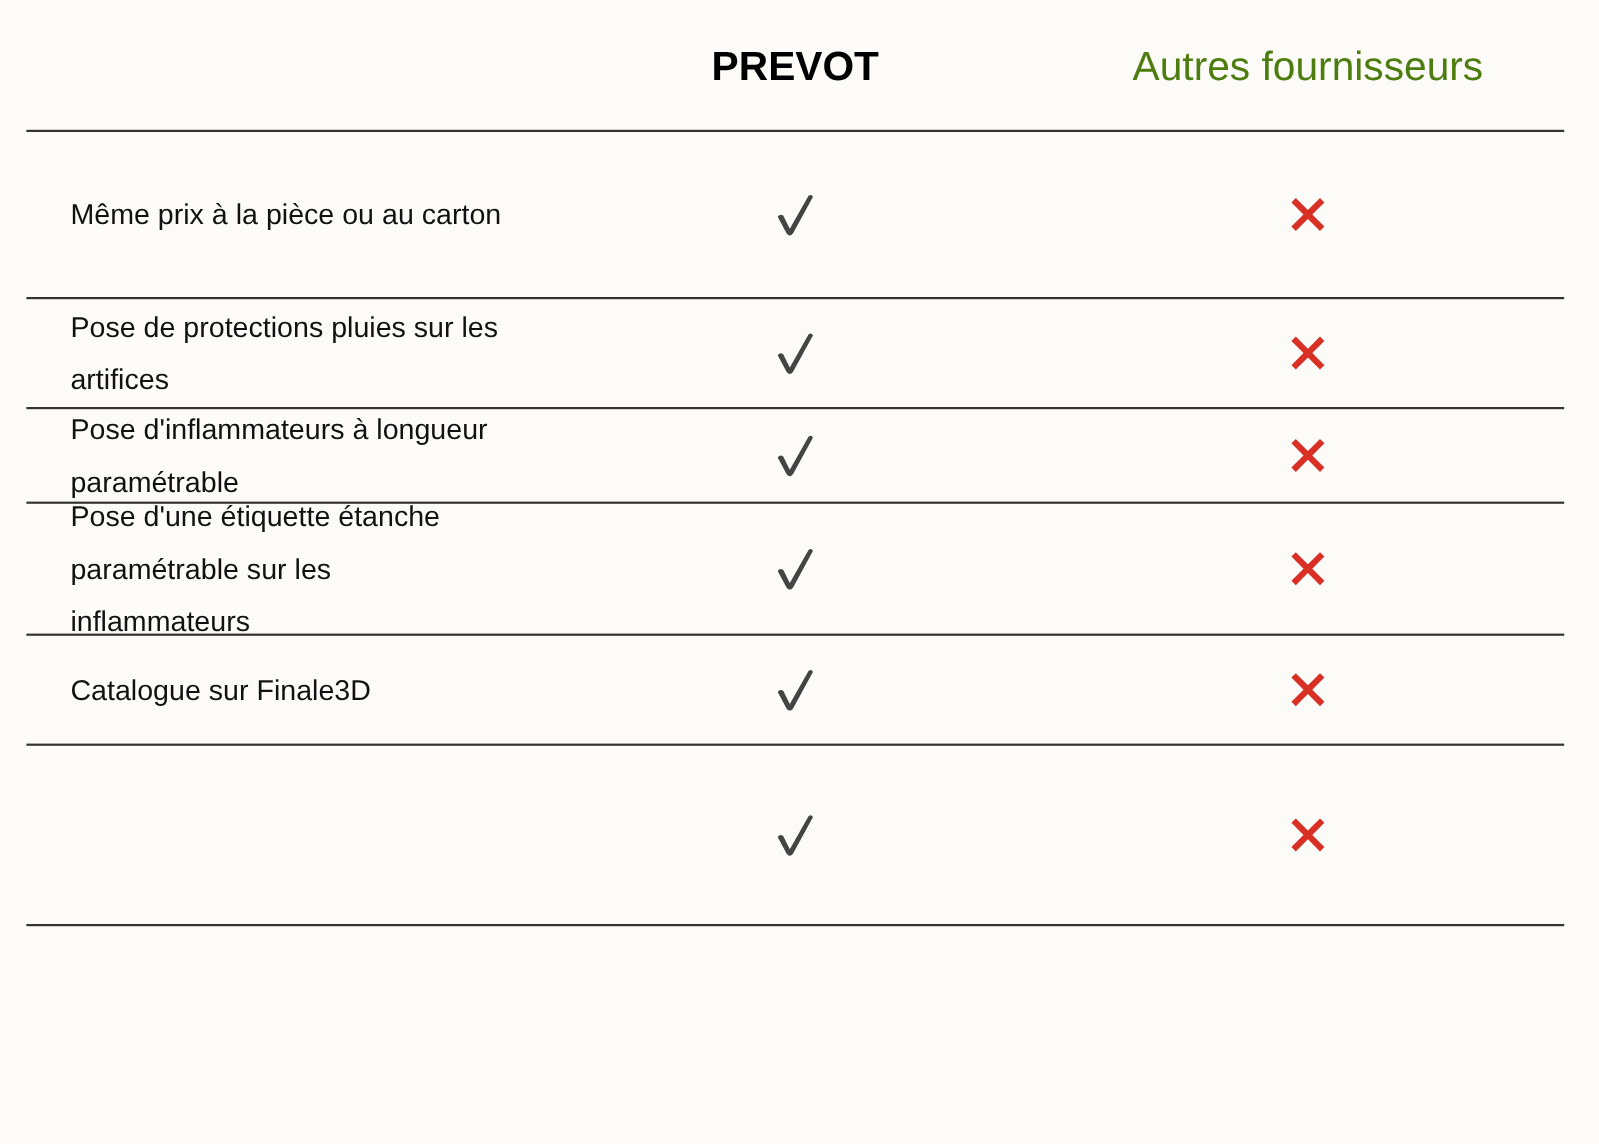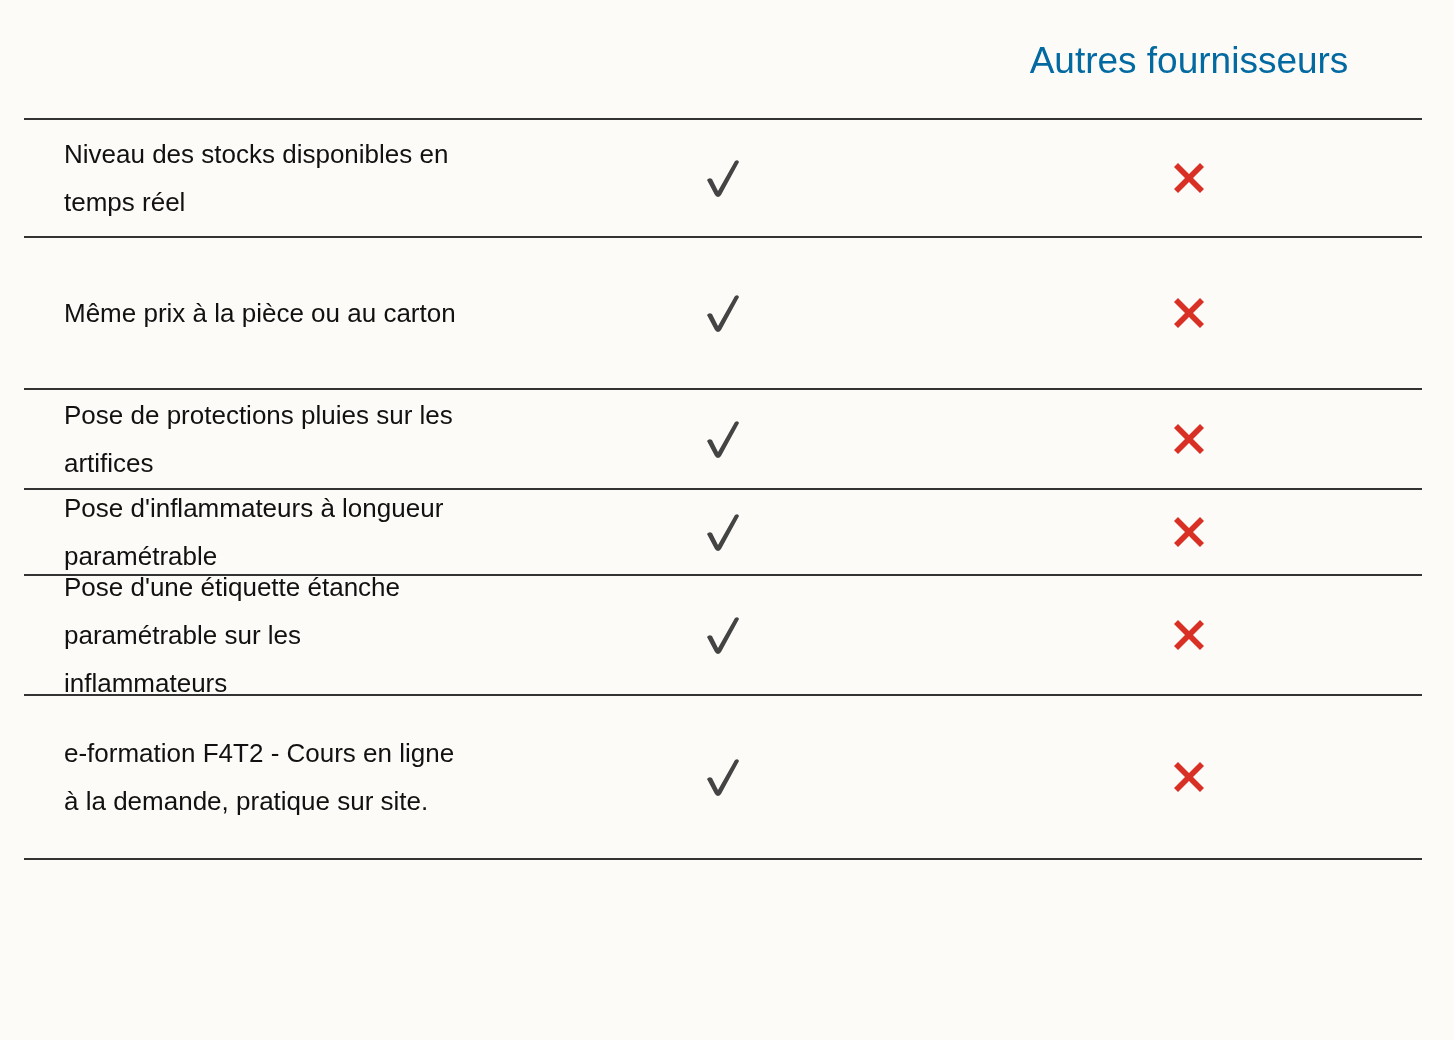--- a/index.html
+++ b/index.html
@@ -13,21 +13,21 @@
   }
   .table { position: absolute; left: 24px; top: 0; width: 1398px; }
   .header { position: relative; height: 118px; }
   .h-prevot {
     position: absolute; left: 699px; transform: translateX(-50%);
     top: 40px; font-size: 37px; font-weight: bold; color: #000;
     white-space: nowrap;
   }
   .h-autres {
     position: absolute; left: 1165px; transform: translateX(-50%);
-    top: 40px; font-size: 37px; color: #0369a1; white-space: nowrap;
+    top: 40px; font-size: 37px; color: #4d7c0f; white-space: nowrap;
   }
   .row {
     position: relative;
     border-top: 2px solid #333;
     box-sizing: border-box;
   }
   .row.last { border-bottom: 2px solid #333; }
   .label {
     position: absolute; left: 40px; top: 50%; transform: translateY(-50%);
     width: 400px; font-size: 26px; line-height: 48px; color: #111;
@@ -37,33 +37,25 @@
     width: 40px; height: 40px;
   }
   .icon.check { left: 699px; }
   .icon.cross { left: 1165px; }
 </style>
 </head>
 <body>
 
 <div class="table">
   <div class="header">
+    <div class="h-prevot">PREVOT</div>
     <div class="h-autres">Autres fournisseurs</div>
   </div>
 
   <div id="rows">
-      <div class="row" style="height: 118px;">
-    <div class="label">Niveau des stocks disponibles en temps réel</div>
-    <svg class="icon check" viewBox="0 0 40 40">
-      <path d="M4 22 Q6 19 9 21 L15 33 L32 3 Q35 1 36 4 L18 37 Q15 41 12 37 Z" fill="#444444"></path>
-    </svg>
-    <svg class="icon cross" viewBox="0 0 40 40">
-      <path d="M5 9 L9 5 L20 16 L31 5 L35 9 L24 20 L35 31 L31 35 L20 24 L9 35 L5 31 L16 20 Z" fill="#d93025"></path>
-    </svg>
-  </div>
       <div class="row" style="height: 152px;">
     <div class="label">Même prix à la pièce ou au carton</div>
     <svg class="icon check" viewBox="0 0 40 40">
       <path d="M4 22 Q6 19 9 21 L15 33 L32 3 Q35 1 36 4 L18 37 Q15 41 12 37 Z" fill="#444444"></path>
     </svg>
     <svg class="icon cross" viewBox="0 0 40 40">
       <path d="M5 9 L9 5 L20 16 L31 5 L35 9 L24 20 L35 31 L31 35 L20 24 L9 35 L5 31 L16 20 Z" fill="#d93025"></path>
     </svg>
   </div>
       <div class="row" style="height: 100px;">
@@ -86,22 +78,30 @@
   </div>
       <div class="row" style="height: 120px;">
     <div class="label">Pose d'une étiquette étanche paramétrable sur les inflammateurs</div>
     <svg class="icon check" viewBox="0 0 40 40">
       <path d="M4 22 Q6 19 9 21 L15 33 L32 3 Q35 1 36 4 L18 37 Q15 41 12 37 Z" fill="#444444"></path>
     </svg>
     <svg class="icon cross" viewBox="0 0 40 40">
       <path d="M5 9 L9 5 L20 16 L31 5 L35 9 L24 20 L35 31 L31 35 L20 24 L9 35 L5 31 L16 20 Z" fill="#d93025"></path>
     </svg>
   </div>
+      <div class="row" style="height: 100px;">
+    <div class="label">Catalogue sur Finale3D</div>
+    <svg class="icon check" viewBox="0 0 40 40">
+      <path d="M4 22 Q6 19 9 21 L15 33 L32 3 Q35 1 36 4 L18 37 Q15 41 12 37 Z" fill="#444444"></path>
+    </svg>
+    <svg class="icon cross" viewBox="0 0 40 40">
+      <path d="M5 9 L9 5 L20 16 L31 5 L35 9 L24 20 L35 31 L31 35 L20 24 L9 35 L5 31 L16 20 Z" fill="#d93025"></path>
+    </svg>
+  </div>
       <div class="row last" style="height: 166px;">
-    <div class="label">e-formation F4T2 - Cours en ligne à la demande, pratique sur site.</div>
     <svg class="icon check" viewBox="0 0 40 40">
       <path d="M4 22 Q6 19 9 21 L15 33 L32 3 Q35 1 36 4 L18 37 Q15 41 12 37 Z" fill="#444444"></path>
     </svg>
     <svg class="icon cross" viewBox="0 0 40 40">
       <path d="M5 9 L9 5 L20 16 L31 5 L35 9 L24 20 L35 31 L31 35 L20 24 L9 35 L5 31 L16 20 Z" fill="#d93025"></path>
     </svg>
   </div>
     </div>
 </div>
 

